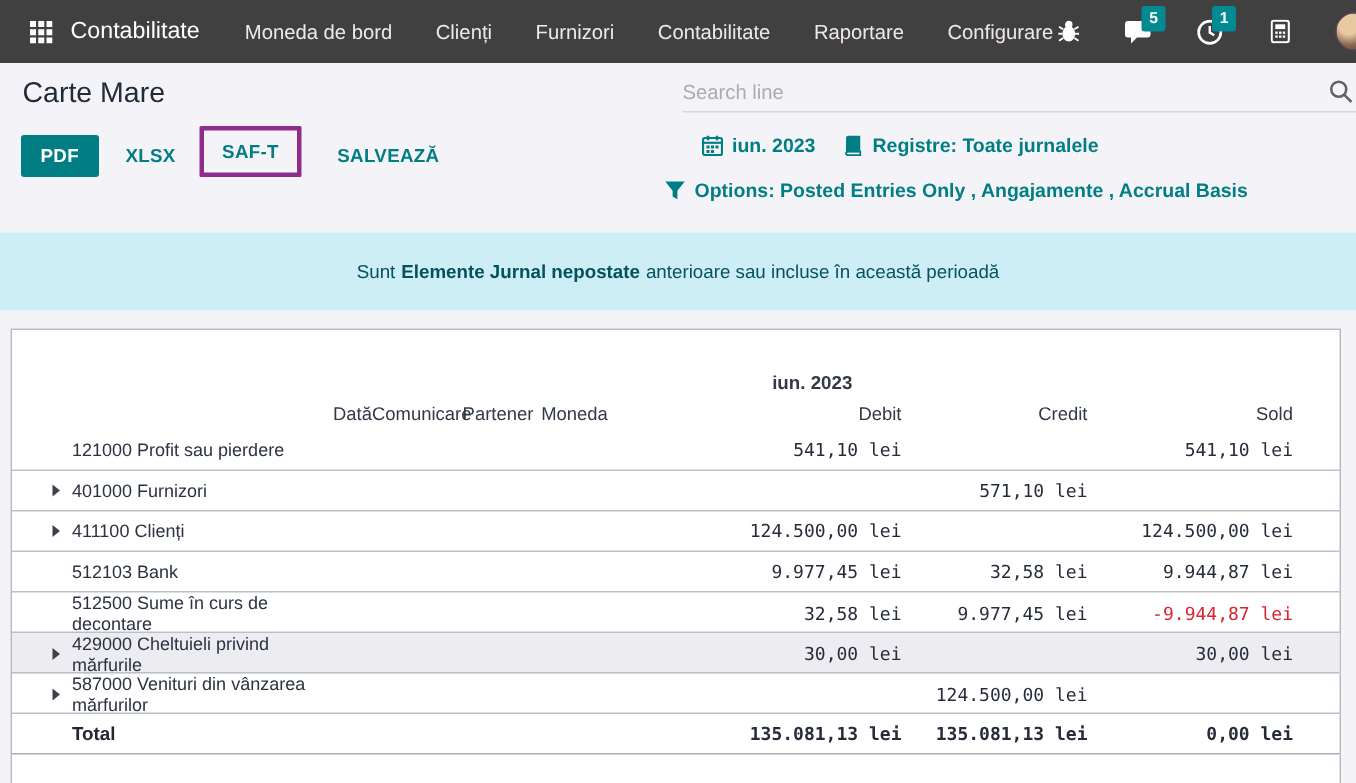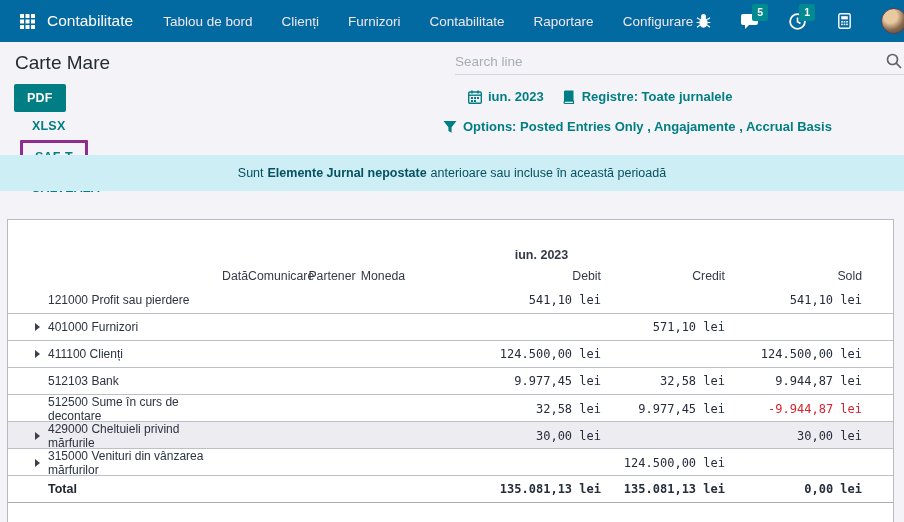--- a/index.html
+++ b/index.html
@@ -1,55 +1,55 @@
 <!DOCTYPE html>
 <html><head>
 <meta charset="utf-8">
 <style>
   * { margin:0; padding:0; box-sizing:border-box; }
   body { width:904px; height:522px; font-family:"Liberation Sans", sans-serif; }
   .page { position:relative; width:904px; height:522px; background:#f4f4f8; overflow:hidden; }
 
   
-  .topbar { position:absolute; top:0; left:0; width:904px; height:42px; background:#0369a1;
+  .topbar { position:absolute; top:0; left:0; width:904px; height:42px; background:#404040;
             display:flex; align-items:center; padding:0 12px; color:#fff; }
   .apps-icon { width:15px; height:15px; margin:0 12px 0 8px; flex:0 0 auto; cursor:pointer; }
   .brand { font-size:15.5px; color:#ffffff; margin-right:30px; cursor:pointer; white-space:nowrap; }
   .menu { display:flex; gap:29px; font-size:13.5px; color:#f0e7ee; }
   .menu-item { cursor:pointer; white-space:nowrap; }
   .topbar-right { margin-left:auto; display:flex; align-items:center; gap:27px; padding-right:4px; }
   .sysicon { position:relative; width:20px; height:20px; display:flex; align-items:center; justify-content:center; cursor:pointer; }
   .badge { position:absolute; top:-7px; left:12px; background:#018a92; color:#fff; font-size:10.5px;
            line-height:1; padding:3px 5px; border-radius:2px; font-weight:bold; }
   .avatar { width:26px; height:26px; border-radius:50%; cursor:pointer;
             background:radial-gradient(circle at 35% 30%, #e8c9a0 0 30%, #8a6a4f 60%, #4a3b2f 100%);
             border:1px solid #5d3f55; }
 
   
   .page-title { position:absolute; left:15px; top:52px; font-size:19px; color:#222b36; }
-  .btn-row { position:absolute; left:14px; top:84px; display:flex; align-items:flex-start;flex-direction:column; }
+  .btn-row { position:absolute; left:14px; top:84px; display:flex; align-items:flex-end; }
   .btn { font-size:12.5px; font-weight:bold; letter-spacing:.2px; color:#017e84; cursor:pointer; white-space:nowrap; }
   .btn-primary { background:#017e84; color:#fff; padding:7px 13px; border:none; border-radius:2px; }
   .btn-flat { background:none; border:none; padding:7px 10px; }
   .btn-gap { margin-left:8px; }
   .saft-box { border:3px solid #8e2d8e; border-radius:1px; margin:0 6px; padding:0 2px; display:inline-block; }
 
   .search-wrap { position:absolute; left:455px; top:48px; width:449px; height:27px; border-bottom:1px solid #d6d6de; }
   .search-input { width:100%; height:100%; border:none; outline:none; background:transparent;
                   font-size:13.5px; color:#333; font-family:"Liberation Sans", sans-serif; padding-right:16px; }
   .search-input::placeholder { color:#a8adb4; }
   .search-icon { position:absolute; right:2px; top:5px; width:16px; height:16px; cursor:pointer; }
 
   .filters1 { position:absolute; left:468px; top:89px; display:flex; align-items:center; gap:18px; }
   .filters2 { position:absolute; left:443px; top:119px; display:flex; align-items:center; }
   .filter-item { display:flex; align-items:center; gap:6px; color:#017e84; font-size:13px; font-weight:bold; cursor:pointer; white-space:nowrap; }
   .ficon { width:14px; height:14px; flex:0 0 auto; }
 
   
-  .banner { position:absolute; left:0; top:155px; width:904px; height:36px; background:#cdeef4;
+  .banner { position:absolute; left:0; top:155px; width:904px; height:52px; background:#cdeef4;
             display:flex; align-items:center; justify-content:center; gap:4px;
             font-size:12.5px; color:#055160; }
   .banner b { font-weight:bold; }
 
   
   .card { position:absolute; left:7px; top:219px; width:887px; height:320px;
           background:#fff; border:1px solid #b9b9c3; }
   .grid-row { display:grid; grid-template-columns:26px 163px 37px 58px 52px 50px 193px 124px 137px;
               padding-left:14px; align-items:center; font-size:12px; color:#2c3340; }
   .period-row { margin-top:25px; height:20px; font-weight:bold; color:#333a47; font-size:12.5px; }
@@ -81,21 +81,21 @@
         <rect x="0" y="5.5" width="4" height="4"></rect>
           <rect x="5.5" y="5.5" width="4" height="4"></rect>
           <rect x="11" y="5.5" width="4" height="4"></rect>
         <rect x="0" y="11" width="4" height="4"></rect>
           <rect x="5.5" y="11" width="4" height="4"></rect>
           <rect x="11" y="11" width="4" height="4"></rect>
       </g>
     </svg>
     <div class="brand">Contabilitate</div>
     <div class="menu">
-      <div class="menu-item">Tablou de bord</div>
+      <div class="menu-item">Moneda de bord</div>
       <div class="menu-item">Clienți</div>
       <div class="menu-item">Furnizori</div>
       <div class="menu-item">Contabilitate</div>
       <div class="menu-item">Raportare</div>
       <div class="menu-item">Configurare</div>
     </div>
     <div class="topbar-right">
       <div class="sysicon">
         <svg width="15" height="16" viewBox="0 0 15 16">
           <g stroke="#ffffff" stroke-width="1.2" fill="none">
@@ -279,21 +279,21 @@
         <div></div>
         <div></div>
         <div></div>
       <div class="c-right num">30,00 lei</div>
       <div class="c-right num"></div>
       <div class="c-right num">30,00 lei</div>
     </div>
 
     <div class="grid-row acct-row">
       <div class="caret"></div>
-      <div>315000 Venituri din vânzarea mărfurilor</div>
+      <div>587000 Venituri din vânzarea mărfurilor</div>
       <div></div>
         <div></div>
         <div></div>
         <div></div>
       <div class="c-right num"></div>
       <div class="c-right num">124.500,00 lei</div>
     </div>
 
     <div class="grid-row total-row">
       <div></div>

